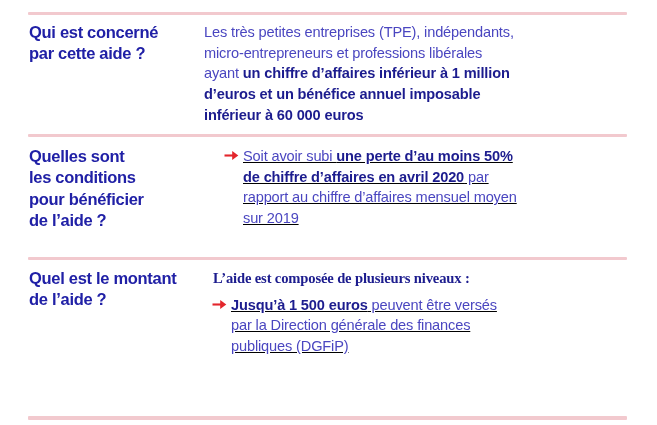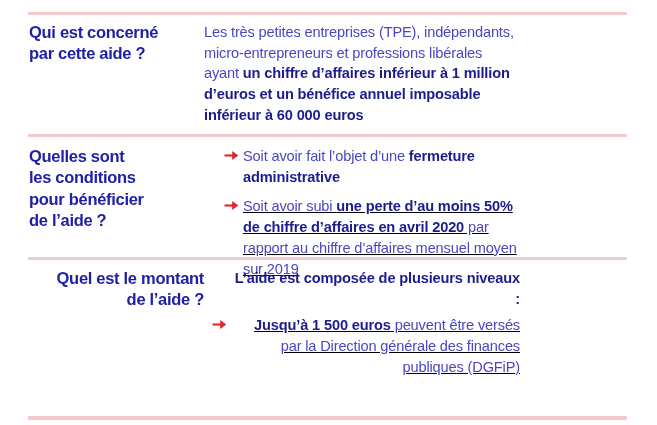--- a/index.html
+++ b/index.html
@@ -40,21 +40,21 @@
   
   .section {
     position: absolute;
     left: 0;
     width: 534px;
     display: flex;
     align-items: flex-start;
   }
   .section.s1 { top: 22px; }
   .section.s2 { top: 146px; gap: 20px; }
-  .section.s3 { top: 268px; text-align: right; }
+  .section.s3 { top: 268px; }
 
   .q-col {
     width: 204px;
     padding-left: 29px;
     box-sizing: border-box;
     flex: 0 0 204px;
   }
 
   .a-col {
     flex: 1 1 auto;
@@ -117,21 +117,21 @@
   .bullet-text {
     flex: 1 1 auto;
     color: #4a46c0;
     font-size: 14.6px;
     line-height: 1.42;
     letter-spacing: -0.15px;
   }
 
   
   .s3 .a-col { padding-left: 8px; }
-  .s3 .lead { margin-left: 19px; }
+  .s3 .lead { margin-left: 1px; font-family: Liberation Serif, serif; }
 </style>
 </head>
 <body>
 
 <div class="page">
 
   <div class="divider d1"></div>
   <div class="divider d2"></div>
   <div class="divider d3"></div>
   <div class="divider d4"></div>
@@ -143,29 +143,20 @@
     <div class="a-col">
       <p class="para">Les très petites entreprises (TPE), indépendants, micro-entrepreneurs et professions libérales ayant <b class="b">un chiffre d’affaires inférieur à 1 million d’euros et un bénéfice annuel imposable inférieur à 60 000 euros</b></p>
     </div>
   </div>
 
   <div class="section s2">
     <div class="q-col">
       <div class="question">Quelles sont<br>les conditions<br>pour bénéficier<br>de l’aide ?</div>
     </div>
     <div class="a-col">
-      <div class="bullet">
-        <span class="arrow-icon">
-          <svg width="15" height="11" viewBox="0 0 15 11" aria-hidden="true">
-            <path d="M0.5 5.5 H9.2" stroke="#e3262c" stroke-width="2.1" fill="none"></path>
-            <path d="M8.2 1.1 L14.3 5.5 L8.2 9.9 Z" fill="#e3262c"></path>
-          </svg>
-        </span>
-        <span class="bullet-text">Soit avoir fait l’objet d’une <b class="b">fermeture administrative</b></span>
-      </div>
       <div class="bullet">
         <span class="arrow-icon">
           <svg width="15" height="11" viewBox="0 0 15 11" aria-hidden="true">
             <path d="M0.5 5.5 H9.2" stroke="#e3262c" stroke-width="2.1" fill="none"></path>
             <path d="M8.2 1.1 L14.3 5.5 L8.2 9.9 Z" fill="#e3262c"></path>
           </svg>
         </span>
         <span class="bullet-text">Soit avoir subi <b class="b">une perte d’au moins 50% de chiffre d’affaires en avril 2020</b> par rapport au chiffre d’affaires mensuel moyen sur 2019</span>
       </div>
     </div>

